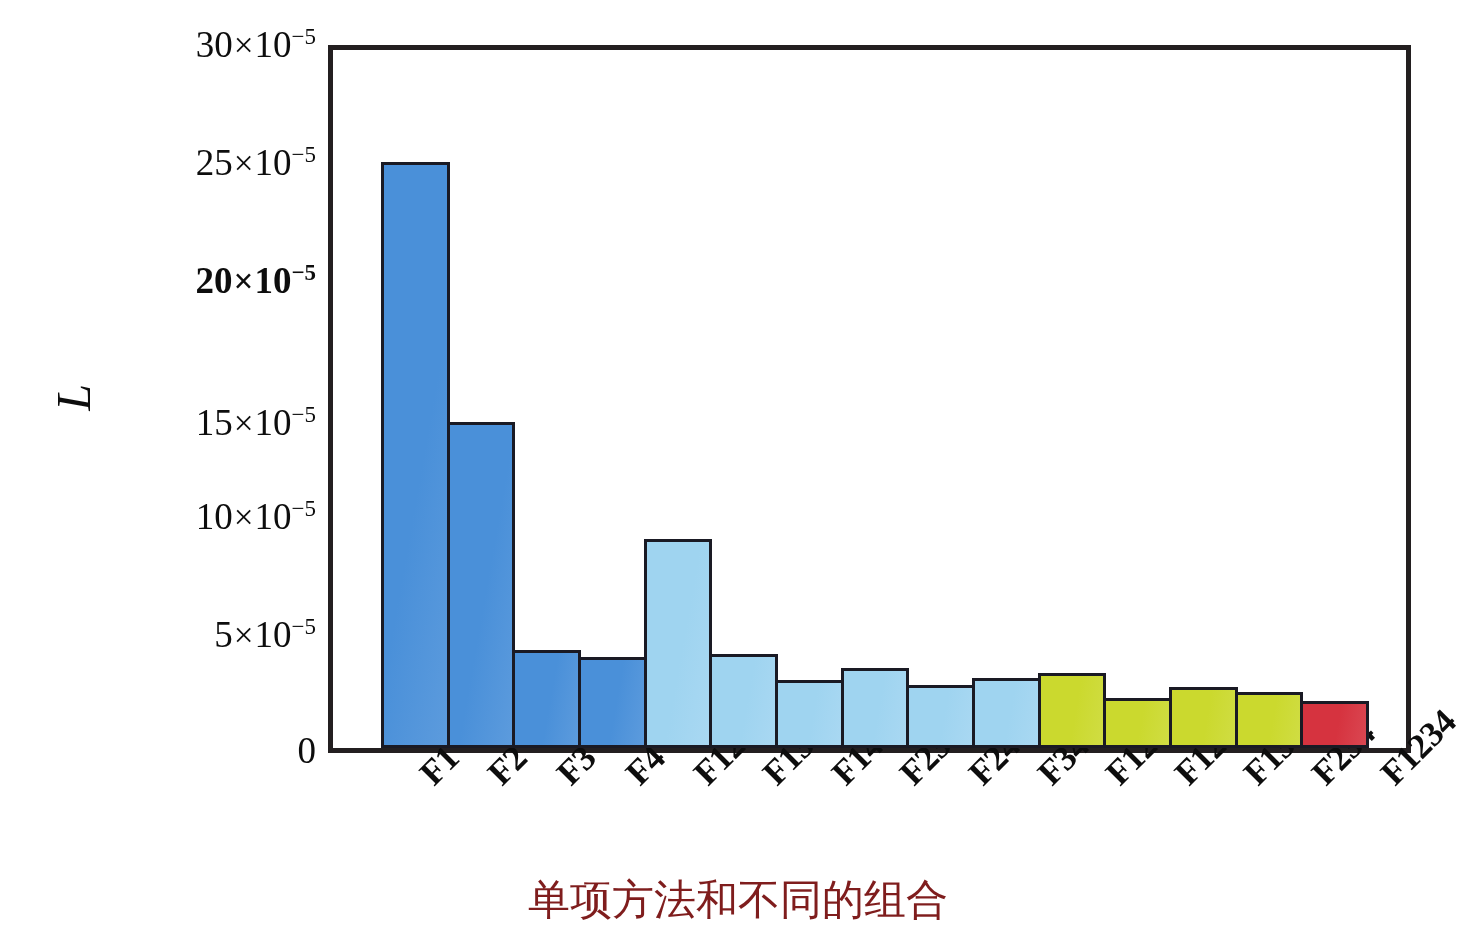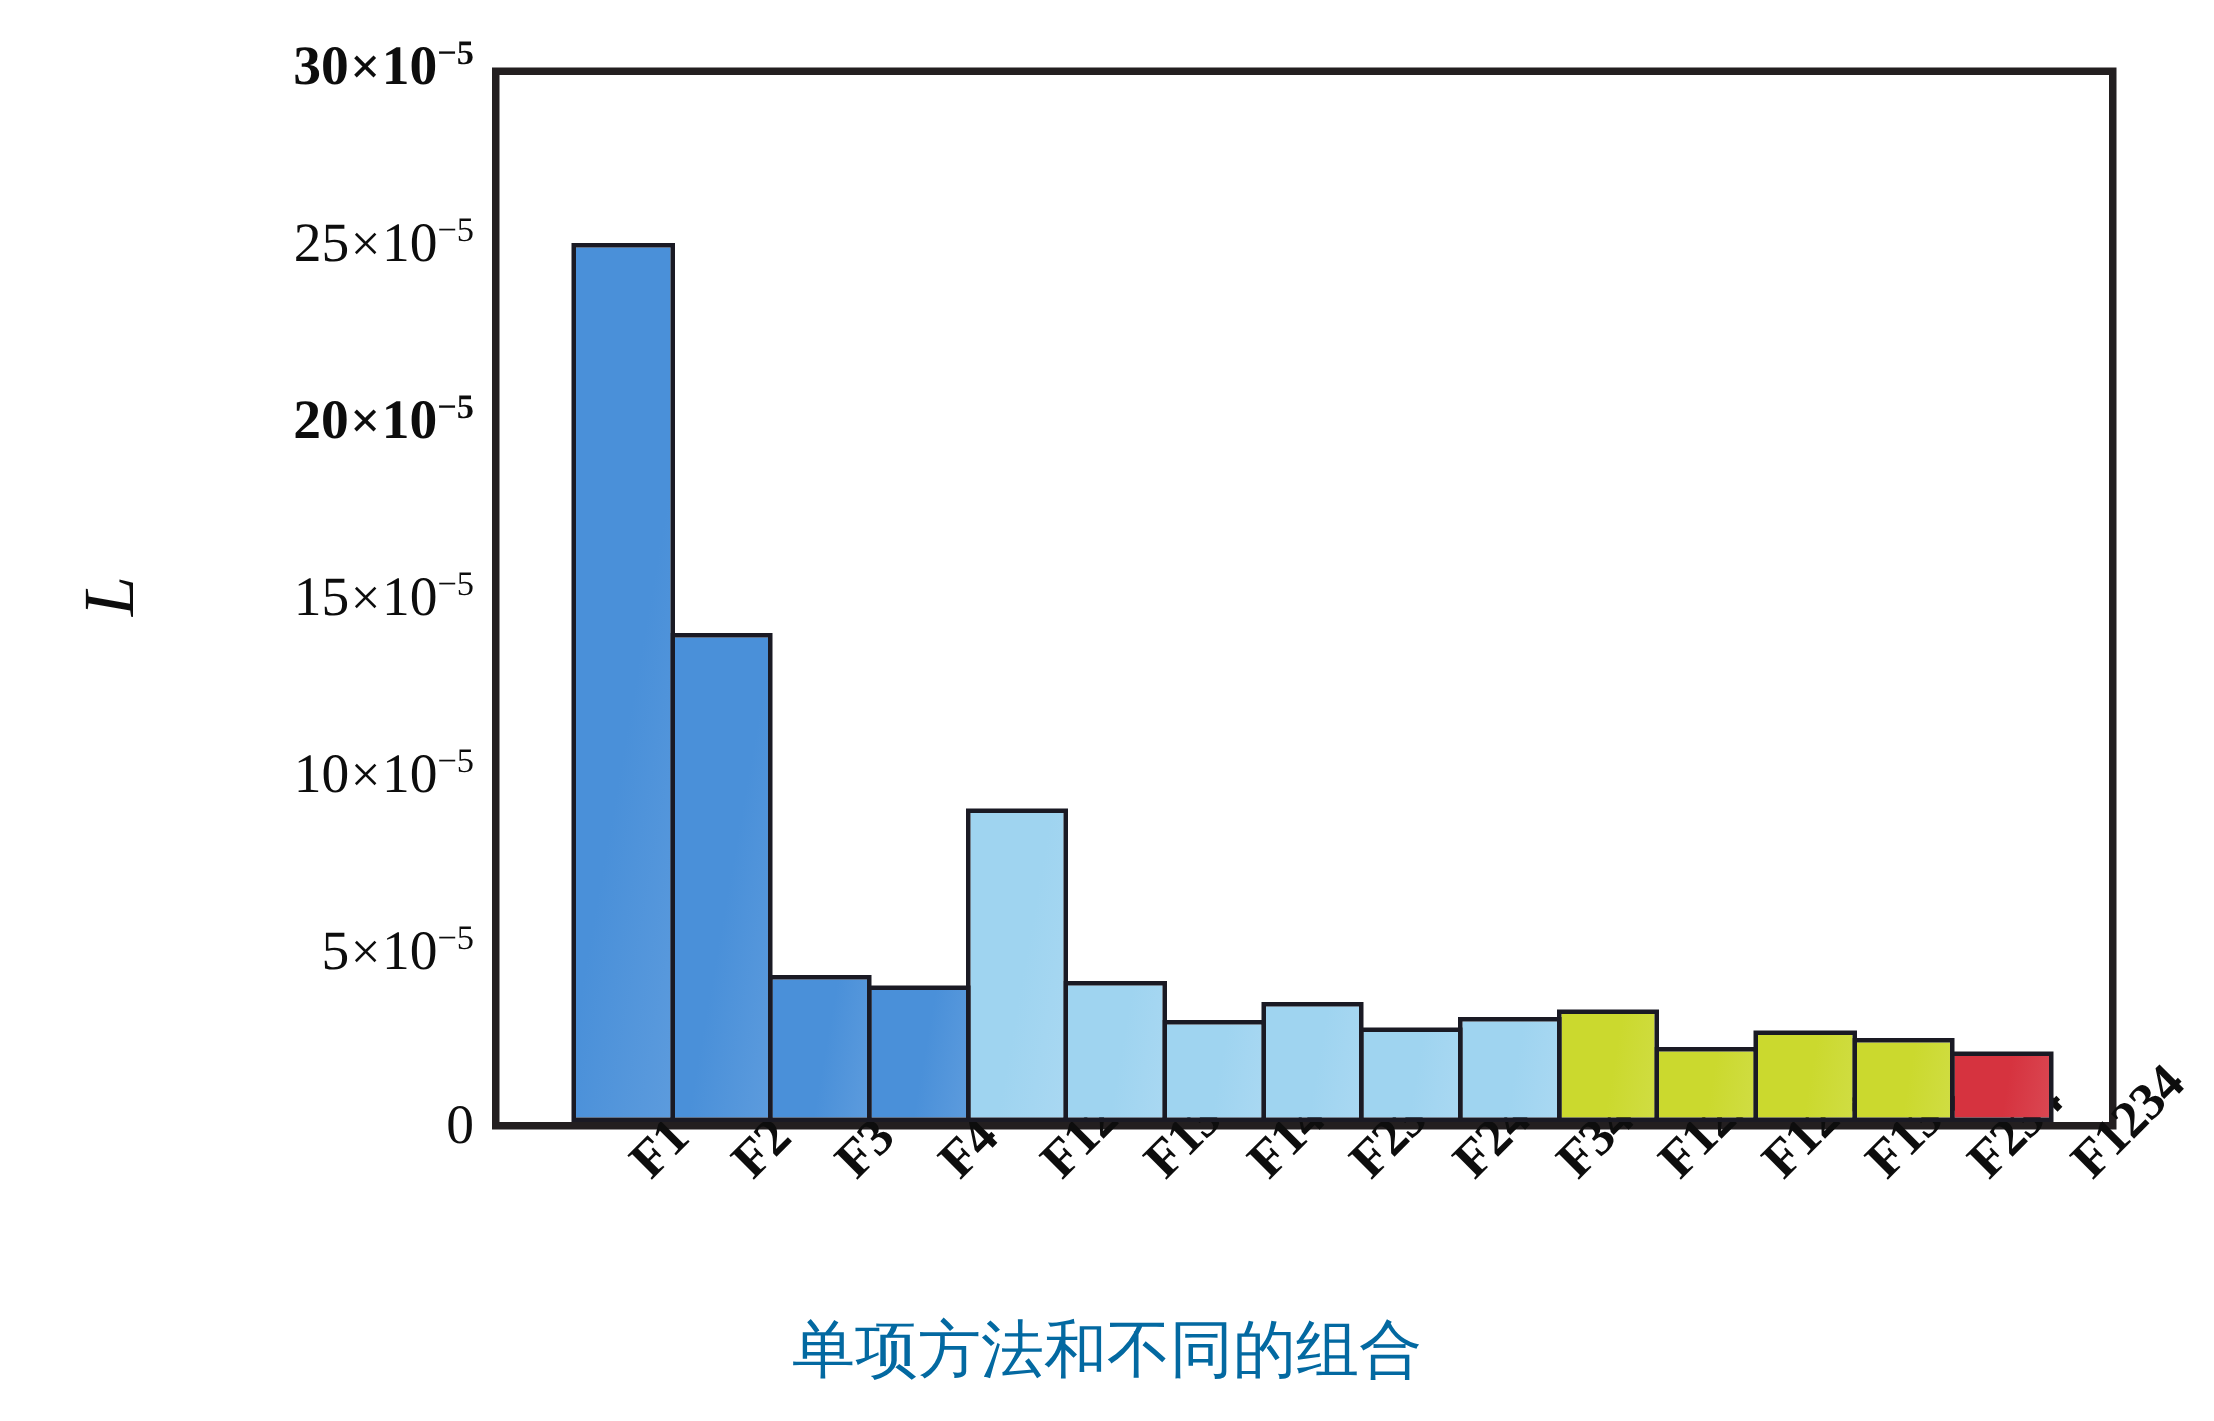--- a/index.html
+++ b/index.html
@@ -109,33 +109,33 @@
   }
 
   
   #x-axis-title {
     position: absolute;
     left: 0;
     top: 872px;
     width: 1476px;
     text-align: center;
     font-size: 42px;
-    color: #0369a1;
+    color: #7f1d1d;
     font-family: Liberation Sans, sans-serif;
   }
 </style>
 </head>
 <body>
 
 <div id="figure">
 
-  <div class="ytick-label" style="top: 26px; font-weight: bold;">30<span class="mult">×</span>10<sup>−5</sup></div>
+  <div class="ytick-label" style="top: 26px;">30<span class="mult">×</span>10<sup>−5</sup></div>
   <div class="ytick-label" style="top: 144px;">25<span class="mult">×</span>10<sup>−5</sup></div>
   <div class="ytick-label" style="top: 262px; font-weight: bold;">20<span class="mult">×</span>10<sup>−5</sup></div>
-  <div class="ytick-label" style="top: 380px;">15<span class="mult">×</span>10<sup>−5</sup></div>
+  <div class="ytick-label" style="top: 404px;">15<span class="mult">×</span>10<sup>−5</sup></div>
   <div class="ytick-label" style="top: 498px; text-align: center;">10<span class="mult">×</span>10<sup>−5</sup></div>
   <div class="ytick-label" style="top: 616px; margin-left: 26px;">5<span class="mult">×</span>10<sup>−5</sup></div>
   <div class="ytick-label" style="top: 732px;">0</div>
 
   <div class="ytick" style="top: 165px;"></div>
   <div class="ytick" style="top: 283px;"></div>
   <div class="ytick" style="top: 401px;"></div>
   <div class="ytick" style="top: 519px;"></div>
   <div class="ytick" style="top: 636px;"></div>
 

